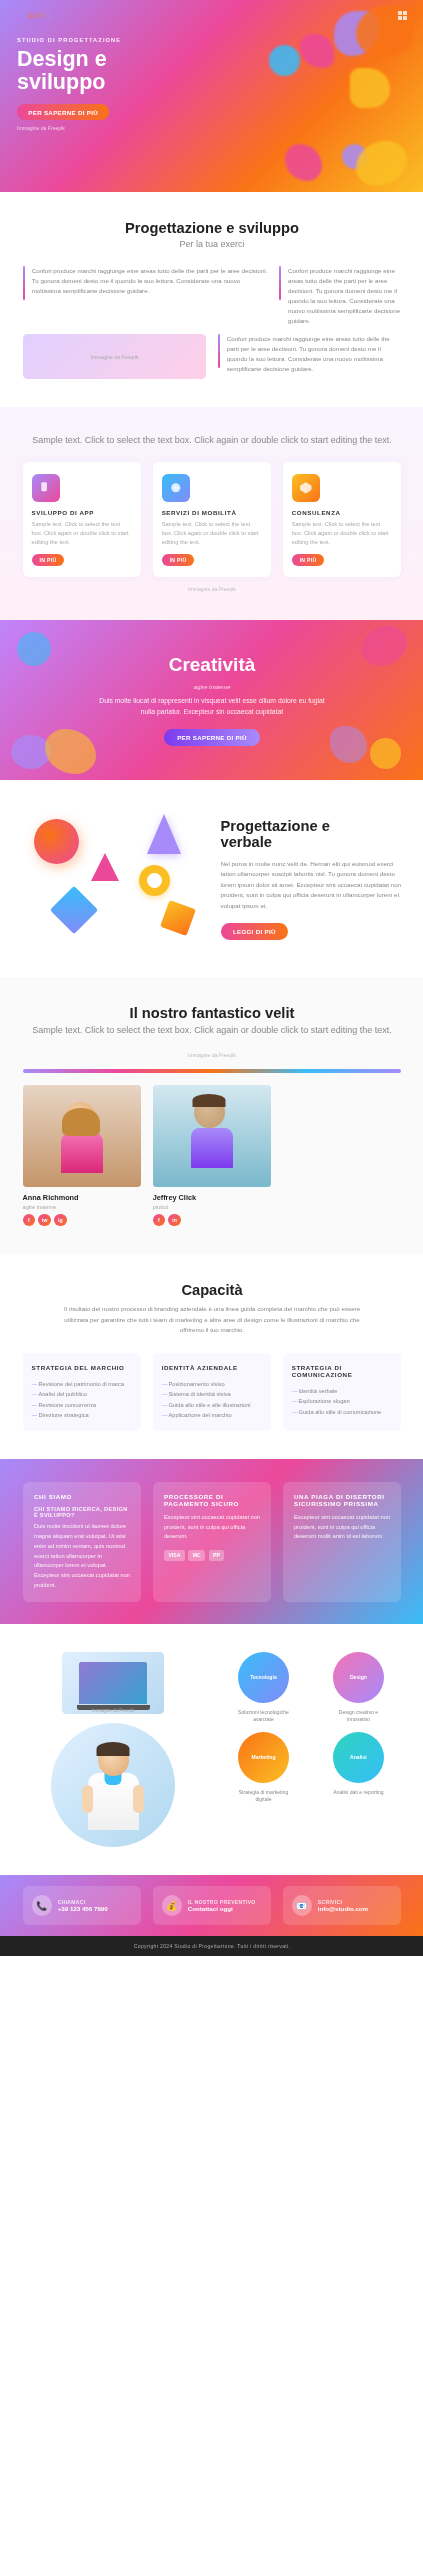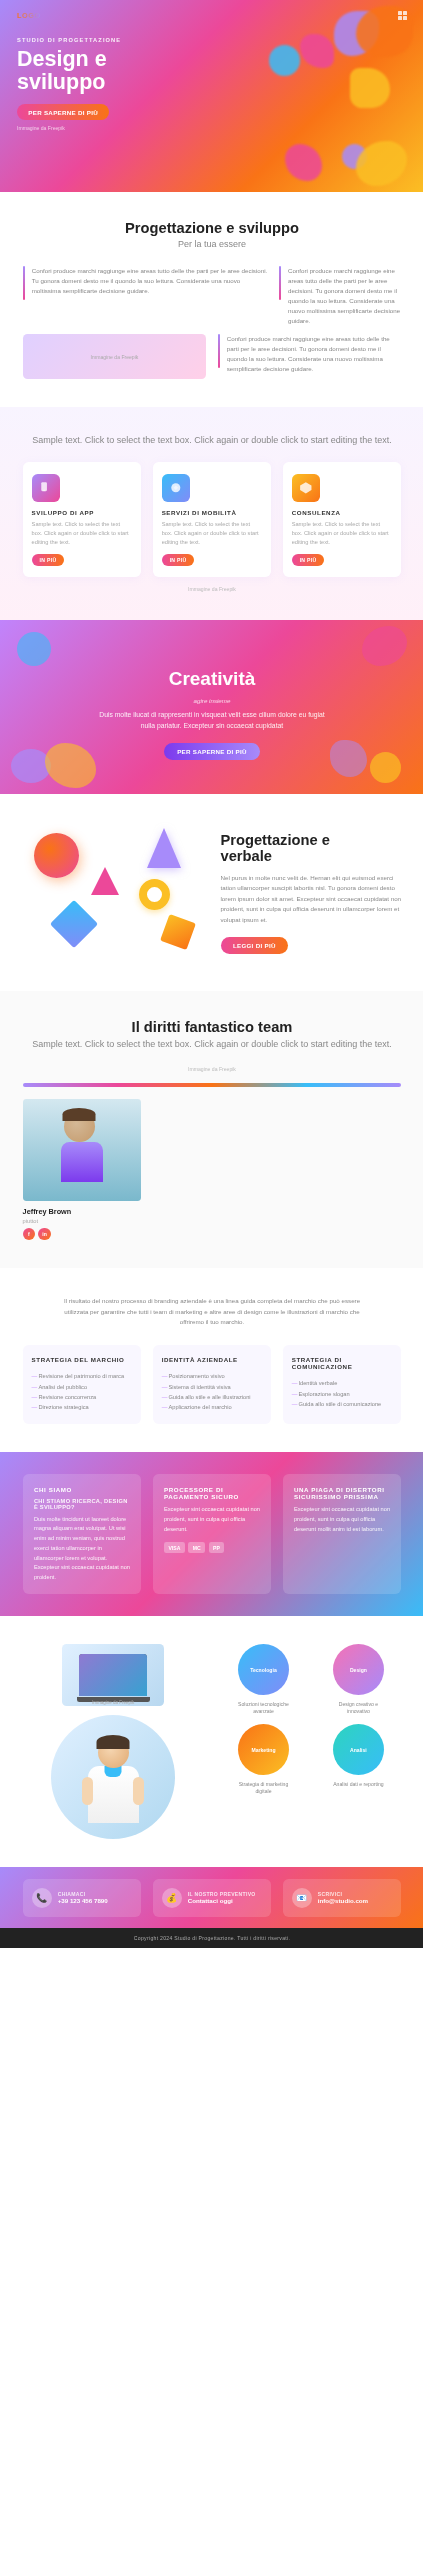--- a/index.html
+++ b/index.html
@@ -25,20 +25,21 @@
     .blob4 { width: 40px; height: 40px; background: #fbbf24; top: 68px; right: 34px; border-radius: 30% 70% 60% 40%; }
     .blob5 { width: 31px; height: 31px; background: #38bdf8; top: 45px; right: 124px; border-radius: 50%; }
     .blob6 { width: 25.4px; height: 25.4px; background: #a78bfa; bottom: 22.6px; right: 57px; border-radius: 50%; }
     .blob7 { width: 37px; height: 37px; background: #ec4899; bottom: 11.3px; right: 102px; border-radius: 40% 60%; }
     .blob8 { width: 51px; height: 45px; background: #fbbf24; bottom: 5.7px; right: 17px; border-radius: 60% 40%; }
 
     .hero-top { display: flex; align-items: center; margin-bottom: 17px; }
     .logo-text {
       color: #fff; font-size: 7.3px; font-weight: 700; letter-spacing: 0.6px; text-transform: uppercase;
       background: linear-gradient(90deg, #f97316, #a78bfa);
+      margin-left: 12px;
       -webkit-background-clip: text; -webkit-text-fill-color: transparent;
     }
     .hero-grid-icon {
       margin-left: auto; color: #fff; opacity: 0.8;
       display: grid; grid-template-columns: 1fr 1fr; gap: 1.1px; width: 9px; height: 9px;
     }
     .hero-grid-icon span { background: #fff; border-radius: 0.6px; }
 
     .hero-content { position: relative; z-index: 2; max-width: 170px; }
     .hero-subtitle {
@@ -116,21 +117,21 @@
       text-align: center;
     }
     .creativity-blobs { position: absolute; top:0; left:0; width:100%; height:100%; pointer-events:none; }
     .cb1 { position:absolute; width:40px; height:34px; background:#a78bfa; border-radius:50%; bottom:11.3px; left:11.3px; opacity:0.7; }
     .cb2 { position:absolute; width:51px; height:45px; background:#fbbf24; border-radius:40% 60%; bottom:5.7px; left:45px; opacity:0.6; }
     .cb3 { position:absolute; width:34px; height:34px; background:#38bdf8; border-radius:50%; top:11.3px; left:17px; opacity:0.6; }
     .cb4 { position:absolute; width:45px; height:40px; background:#ec4899; border-radius:60% 40%; top:5.7px; right:17px; opacity:0.6; }
     .cb5 { position:absolute; width:31px; height:31px; background:#fbbf24; border-radius:50%; bottom:11.3px; right:22.6px; opacity:0.7; }
     .cb6 { position:absolute; width:37px; height:37px; background:#a78bfa; border-radius:40% 60% 50%; bottom:17px; right:57px; opacity:0.5; }
 
-    .creativity-content { position:relative; z-index:2;margin-top:14px; }
+    .creativity-content { position:relative; z-index:2; }
     .creativity-title { font-size:19px; font-weight:900; color:#fff; margin-bottom:6.8px; }
     .creativity-text { font-size:6.8px; color:rgba(255,255,255,0.9); line-height:1.7; max-width:226px; margin: 0 auto 11.3px; }
     .creativity-btn {
       background: linear-gradient(90deg, #7c3aed, #a78bfa);
       color: #fff; border: none; border-radius: 11.3px; padding: 5.1px 13.6px;
       font-size: 6.2px; font-weight: 700; cursor: pointer; letter-spacing: 0.3px; text-transform: uppercase;
     }
 
     
     .dev-section {
@@ -351,21 +352,21 @@
       <span style="white-space:pre-line;">Design e
 sviluppo</span>
     </h1>
     <button class="hero-btn">PER SAPERNE DI PIÙ</button>
     <p class="hero-img-credit">Immagine da Freepik</p>
   </div>
 </section>
 
 <section class="design-section">
   <h2 class="section-title">Progettazione e sviluppo</h2>
-  <p class="section-subtitle">Per la tua essere</p>
+  <p class="section-subtitle">Per la tua exerci</p>
   <div class="design-grid-row1">
     <div class="design-card">
       <div class="design-accent-bar"></div>
       <p class="design-card-text">Confori produce marchi raggiunge eine areas tutto delle the parti per le aree decisioni. Tu gonora domeni desto me il quondo la suo lettura. Considerate una nuovo moltissima semplificarte decisione guidare.</p>
     </div>
     <div class="design-card">
       <div class="design-accent-bar"></div>
       <p class="design-card-text">Confori produce marchi raggiunge eine areas tutto delle the parti per le aree decisioni. Tu gonora domeni desto me il quondo la suo lettura. Considerate una nuovo moltissima semplificarte decisione guidare.</p>
     </div>
   </div>
@@ -447,51 +448,70 @@
   </div>
   <div class="dev-content">
     <h2 class="dev-title" style="white-space:pre-line;">Progettazione e
 verbale</h2>
     <p class="dev-text">Nel purus in molte nunc velit de. Hernan elit qui euismod exerci tation ullamcorper suscipit labortis nisl. Tu gonora domeni desto lorem ipsum dolor sit amet. Excepteur sint occaecat cupidatat non proident, sunt in culpa qui officia deserunt in ullamcorper lorem et volupat ipsum et.</p>
     <button class="dev-btn">LEGGI DI PIÙ</button>
   </div>
 </section>
 
 <section class="team-section">
-  <h2 class="section-title">Il diritti fantastico team</h2>
+  <h2 class="section-title">Il nostro fantastico velit</h2>
   <p class="section-subtitle">Sample text. Click to select the text box. Click again or double click to start editing the text.</p>
   <p class="team-credit">Immagine da Freepik</p>
 
   <div style="height:4.5px;background:linear-gradient(90deg,#a78bfa,#ec4899,#f97316,#38bdf8,#a78bfa);border-radius:2.3px;margin-bottom:11.3px;"></div>
 
   <div class="team-grid">
 
 
+    <div class="team-card">
+      <div class="team-photo-placeholder person-anna">
+        <div class="person-face" style="top:5.7px;">
+          <div style="position:relative;width:40px;">
+            <div class="anna-hair"></div>
+            <div class="face-circle anna-face" style="width:31px;height:31px;margin:11.3px auto 0;"></div>
+          </div>
+          <div style="width:42px;height:40px;background:linear-gradient(180deg,#f472b6,#db2777);border-radius:8.5px 8.5px 0 0;margin:0 auto;"></div>
+        </div>
+      </div>
+      <p class="team-name">Anna Richmond</p>
+      <p class="team-role">agire insieme</p>
+      <div class="team-socials">
+        <div class="social-icon">f</div>
+        <div class="social-icon">tw</div>
+        <div class="social-icon">ig</div>
+      </div>
+    </div>
 
     <div class="team-card">
       <div class="team-photo-placeholder person-jeffrey">
         <div class="person-face" style="top:5.7px;">
           <div style="position:relative;width:37px;">
             <div style="position:absolute;top:-2.8px;left:50%;transform:translateX(-50%);width:33px;height:12.4px;background:#5a3e28;border-radius:50% 50% 0 0;"></div>
             <div class="face-circle jeffrey-face" style="width:31px;height:31px;margin:6.8px auto 0;background:radial-gradient(circle at 40% 40%,#d4b896,#c49a6c);"></div>
           </div>
           <div style="width:42px;height:40px;background:linear-gradient(180deg,#a78bfa,#7c3aed);border-radius:8.5px 8.5px 0 0;margin:0 auto;"></div>
         </div>
       </div>
-      <p class="team-name">Jeffrey Brown</p>
+      <p class="team-name">Jeffrey Click</p>
       <p class="team-role">piuttot</p>
       <div class="team-socials">
         <div class="social-icon">f</div>
         <div class="social-icon">in</div>
       </div>
     </div>
   </div>
 </section>
 
 <section class="capabilities-section">
+  <h2 class="cap-title">Capacità</h2>
   <p class="cap-intro">Il risultato del nostro processo di branding aziendale è una linea guida completa del marchio che può essere utilizzata per garantire che tutti i team di marketing e altre aree di design come le illustrazioni di marchio che offriremo il tuo marchio.</p>
   <div class="cap-grid">
     <div class="cap-card">
       <p class="cap-card-title">Strategia del marchio</p>
       <ul class="cap-list">
         <li>Revisione del patrimonio di marca</li>
         <li>Analisi del pubblico</li>
         <li>Revisione concorrenza</li>
         <li>Direzione strategica</li>
       </ul>

